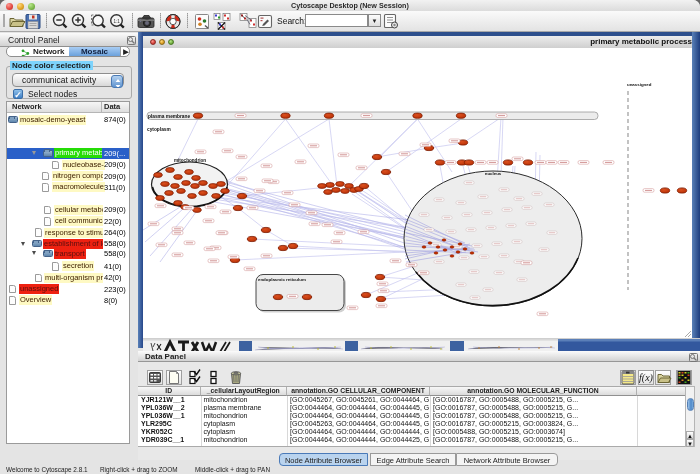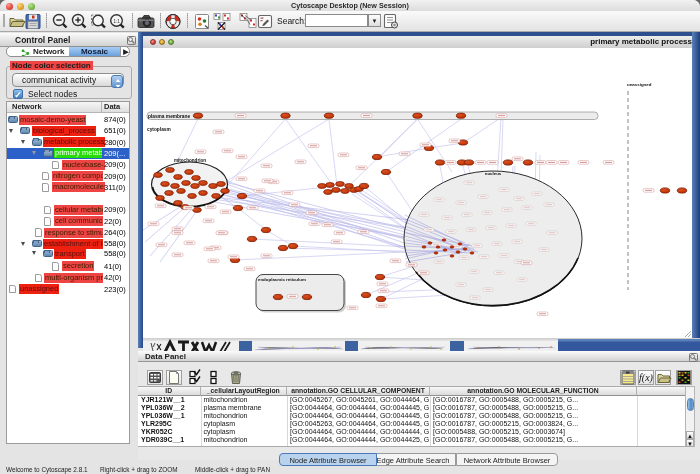--- a/index.html
+++ b/index.html
@@ -6,33 +6,33 @@
 #app{position:absolute;left:0;top:0;width:700px;height:474px;background:#e4e4e4;border-radius:7px 7px 0 0;overflow:hidden}
 .abs{position:absolute}
 
 #mactitle{left:0;top:0;width:700px;height:26px;background:linear-gradient(#f2f2f2,#c9c9c9 80%,#b4b4b4);border-bottom:1px solid #8d8d8d}
 #mactitle .t{left:0;top:0;width:700px;text-align:center;font-size:7.2px;font-weight:bold;color:#2a2a2a;line-height:11px}
 .light{top:2.5px;width:7px;height:7px;border-radius:50%}
 
 #toolbar{left:0;top:11px;width:700px;height:21px;background:linear-gradient(#fafafa,#e3e3e3);border-bottom:1px solid #a8a8a8}
 .tsep{top:3px;height:15px;width:1px;background:#c0c0c0;border-right:1px dotted #9a9a9a}
 
-#cpheader{left:0;top:33px;width:138px;height:14px;background:linear-gradient(#fbfbfb,#d2d2d2);border-bottom:1px solid #979797;font-size:8.5px;font-weight:bold;color:#1c1c1c;line-height:14px;padding-left:15px}
+#cpheader{left:0;top:33px;width:138px;height:14px;background:linear-gradient(#fbfbfb,#d2d2d2);border-bottom:1px solid #979797;font-size:8.5px;font-weight:normal;color:#1c1c1c;line-height:14px;padding-left:8px}
 #tabs{left:6px;top:46px;width:124px;height:11px;background:#fff;border:1px solid #8f8f8f;border-radius:5px;overflow:hidden;font-size:8px;font-weight:bold;color:#222}
 #groupbox{left:6px;top:66px;width:126px;height:33px;border:1px solid #aaa;border-radius:3px}
-#gblabel{left:10px;top:61px;font-size:8px;font-weight:bold;color:#1a1a1a;background:#ef4444;padding:0 2px}
+#gblabel{left:10px;top:61px;font-size:8px;font-weight:bold;color:#1a1a1a;background:#7dd3fc;padding:0 2px}
 #combo{left:12px;top:73px;width:112px;height:14px;background:linear-gradient(#ffffff,#d8d8d8);border:1px solid #8e8e8e;border-radius:4px;font-size:8.5px;color:#111;line-height:13px;padding-left:9px}
 #combobtn{left:111px;top:74.5px;width:12px;height:13px;background:linear-gradient(#b5d2f0,#5f93cf);border-radius:3px;border:1px solid #4a7ab5;overflow:hidden}
 #checkbox{left:13px;top:89px;width:10px;height:10px;background:linear-gradient(#8fc0ea,#3f7fc4);border:1px solid #3a6ea8;border-radius:2px;color:#fff;font-size:9px;font-weight:bold;line-height:10px;text-align:center}
 #cklabel{left:28px;top:89px;font-size:8.5px;color:#111}
 #treebox{left:6px;top:101px;width:124px;height:343px;background:#fff;border:1px solid #9a9a9a}
 #treehdr{left:0px;top:0px;width:122px;height:11px;background:linear-gradient(#f6f6f6,#dedede);border-bottom:1px solid #b5b5b5;font-size:7.5px;font-weight:bold;color:#222}
 .trow{position:absolute;left:0;width:122px;height:11.3px;font-size:7.5px;line-height:11.3px;white-space:nowrap}
 .lbl{position:absolute;top:0.6px;height:10px;line-height:10px;padding:0 1px}
-.lg{background:#ef4444;color:#3f2000}
+.lg{background:#fef9c3;color:#3f2000}
 .lr{background:#ee2111;color:#5a0f0f}
 .cnt{position:absolute;left:97px;top:0;color:#000;font-size:7.5px}
 .tri{position:absolute;top:3.4px;width:0;height:0;border-left:2.9px solid transparent;border-right:2.9px solid transparent;border-top:4.2px solid #4a4a4a}
 .fold{position:absolute;top:2.2px;width:10px;height:7px;background:linear-gradient(#9db8d2,#5e86ad);border:1px solid #44638a;border-radius:1.5px}
 .fold:before{content:"";position:absolute;left:0;top:-1.6px;width:4px;height:2px;background:#7fa0c0;border:1px solid #44638a;border-bottom:none;border-radius:1px 1px 0 0}
 .file{position:absolute;top:1.4px;width:7px;height:8.6px;background:#fdfdfd;border:1px solid #9a9a9a;border-radius:0 2.5px 0 0}
 #nettop{left:138px;top:32px;width:562px;height:4px;background:#2d4f8c}
 #netleft{left:138px;top:32px;width:5px;height:316px;background:linear-gradient(90deg,#5a81b8,#27478a)}
 #netright{left:692px;top:32px;width:8px;height:306px;background:linear-gradient(90deg,#5a81b8,#1e3d7e)}
 #nettitle{left:143px;top:36px;width:549px;height:20px;background:linear-gradient(#ededed,#bdbdbd);border-bottom:1px solid #8a8a8a;font-size:8px;font-weight:bold;color:#111;text-align:right;line-height:12px}
@@ -209,32 +209,20 @@
   <div class="abs" id="treehdr">
         <span style="position:absolute;left:5px">Network</span>
         <span style="position:absolute;left:97px">Data</span>
         <span style="position:absolute;left:94px;top:0;width:1px;height:11px;background:#b5b5b5"></span>
       </div>
   <div class="trow" style="top:12px">
         <div class="fold" style="left:1px"></div>
         <div class="lbl lg" style="left:12px">mosaic-demo-yeast</div>
         <div class="cnt">874(0)</div>
       </div>
-  <div class="trow" style="top:23.3px">
-        <div class="tri" style="left:2px"></div>
-        <div class="fold" style="left:13px"></div>
-        <div class="lbl lr" style="left:25px">biological_process</div>
-        <div class="cnt">651(0)</div>
-      </div>
-  <div class="trow" style="top:34.6px">
-        <div class="tri" style="left:14px"></div>
-        <div class="fold" style="left:25px"></div>
-        <div class="lbl lr" style="left:36px">metabolic process</div>
-        <div class="cnt">280(0)</div>
-      </div>
   <div class="trow" style="top:45.9px;background:#2a60c8;color:#fff">
         <div class="tri" style="left:25px;border-top-color:#999"></div>
         <div class="fold" style="left:36px"></div>
         <div class="lbl" style="left:47px;background:#25dc06;color:#fff;width:48px;overflow:hidden">primary metabo</div>
         <div class="cnt" style="color:#fff">209(...</div>
       </div>
   <div class="trow" style="top:57.2px">
         <div class="file" style="left:45px"></div>
         <div class="lbl lg" style="left:55px">nucleobase-</div>
         <div class="cnt">209(0)</div>
@@ -283,20 +271,25 @@
       </div>
   <div class="trow" style="top:170.2px">
         <div class="file" style="left:28px"></div>
         <div class="lbl lg" style="left:37px;width:59px;overflow:hidden">multi-organism pro</div>
         <div class="cnt">42(0)</div>
       </div>
   <div class="trow" style="top:181.5px">
         <div class="file" style="left:2px"></div>
         <div class="lbl lr" style="left:12px">unassigned</div>
         <div class="cnt">223(0)</div>
+      </div>
+  <div class="trow" style="top:192.8px">
+        <div class="file" style="left:2px"></div>
+        <div class="lbl lg" style="left:12px">Overview</div>
+        <div class="cnt">8(0)</div>
       </div>
  </div>
  <div class="abs" id="understrip">
   <svg width="557" height="16" viewBox="0 0 557 16">
    <rect x="0" y="0" width="557" height="3" fill="#cfcfcf"></rect>
    <rect x="0" y="1.5" width="557" height="2" fill="#e2e2e2"></rect>
    <rect x="0" y="3" width="557" height="11.5" fill="#f0f0f0"></rect>
 
    <g stroke="#1a1a1a" fill="none">
     <path d="M22 14 L27 4 L32 14" stroke-width="2.8"></path>
@@ -756,21 +749,21 @@
         <span class="dc" style="left:62.5px;width:86px">mitochondrion</span>
         <span class="dc" style="left:149px;width:142px">[GO:0044464, GO:0044444, GO:0044425, G...</span>
         <span class="dc" style="left:292px;width:206px">[GO:0016787, GO:0005488, GO:0005215, G...</span>
       </div>
  </div>
  <div class="abs" id="vscroll"></div>
  <div class="abs" id="vthumb"></div>
  <div class="abs sarrow" style="top:431px">▲</div>
  <div class="abs sarrow" style="top:439px">▼</div>
  <div class="abs" id="tabbar">
-  <div class="seg" style="left:0;width:98px;background:#b9d3ee;border-color:#4a7ab8;border-radius:4px 0 0 4px;z-index:2">Node Attribute Browser</div>
+  <div class="seg" style="left:0;width:89px;background:#b9d3ee;border-color:#4a7ab8;border-radius:4px 0 0 4px;z-index:2">Node Attribute Browser</div>
   <div class="seg" style="left:91px;width:86px">Edge Attribute Search</div>
   <div class="seg" style="left:177px;width:102px;border-radius:0 4px 4px 0">Network Attribute Browser</div>
  </div>
  <div class="abs" id="statusbar">
   <span class="abs" style="left:6px;top:6px">Welcome to Cytoscape 2.8.1</span>
   <span class="abs" style="left:100px;top:6px">Right-click + drag to ZOOM</span>
   <span class="abs" style="left:195px;top:6px">Middle-click + drag to PAN</span>
  </div>
 </div>
 

